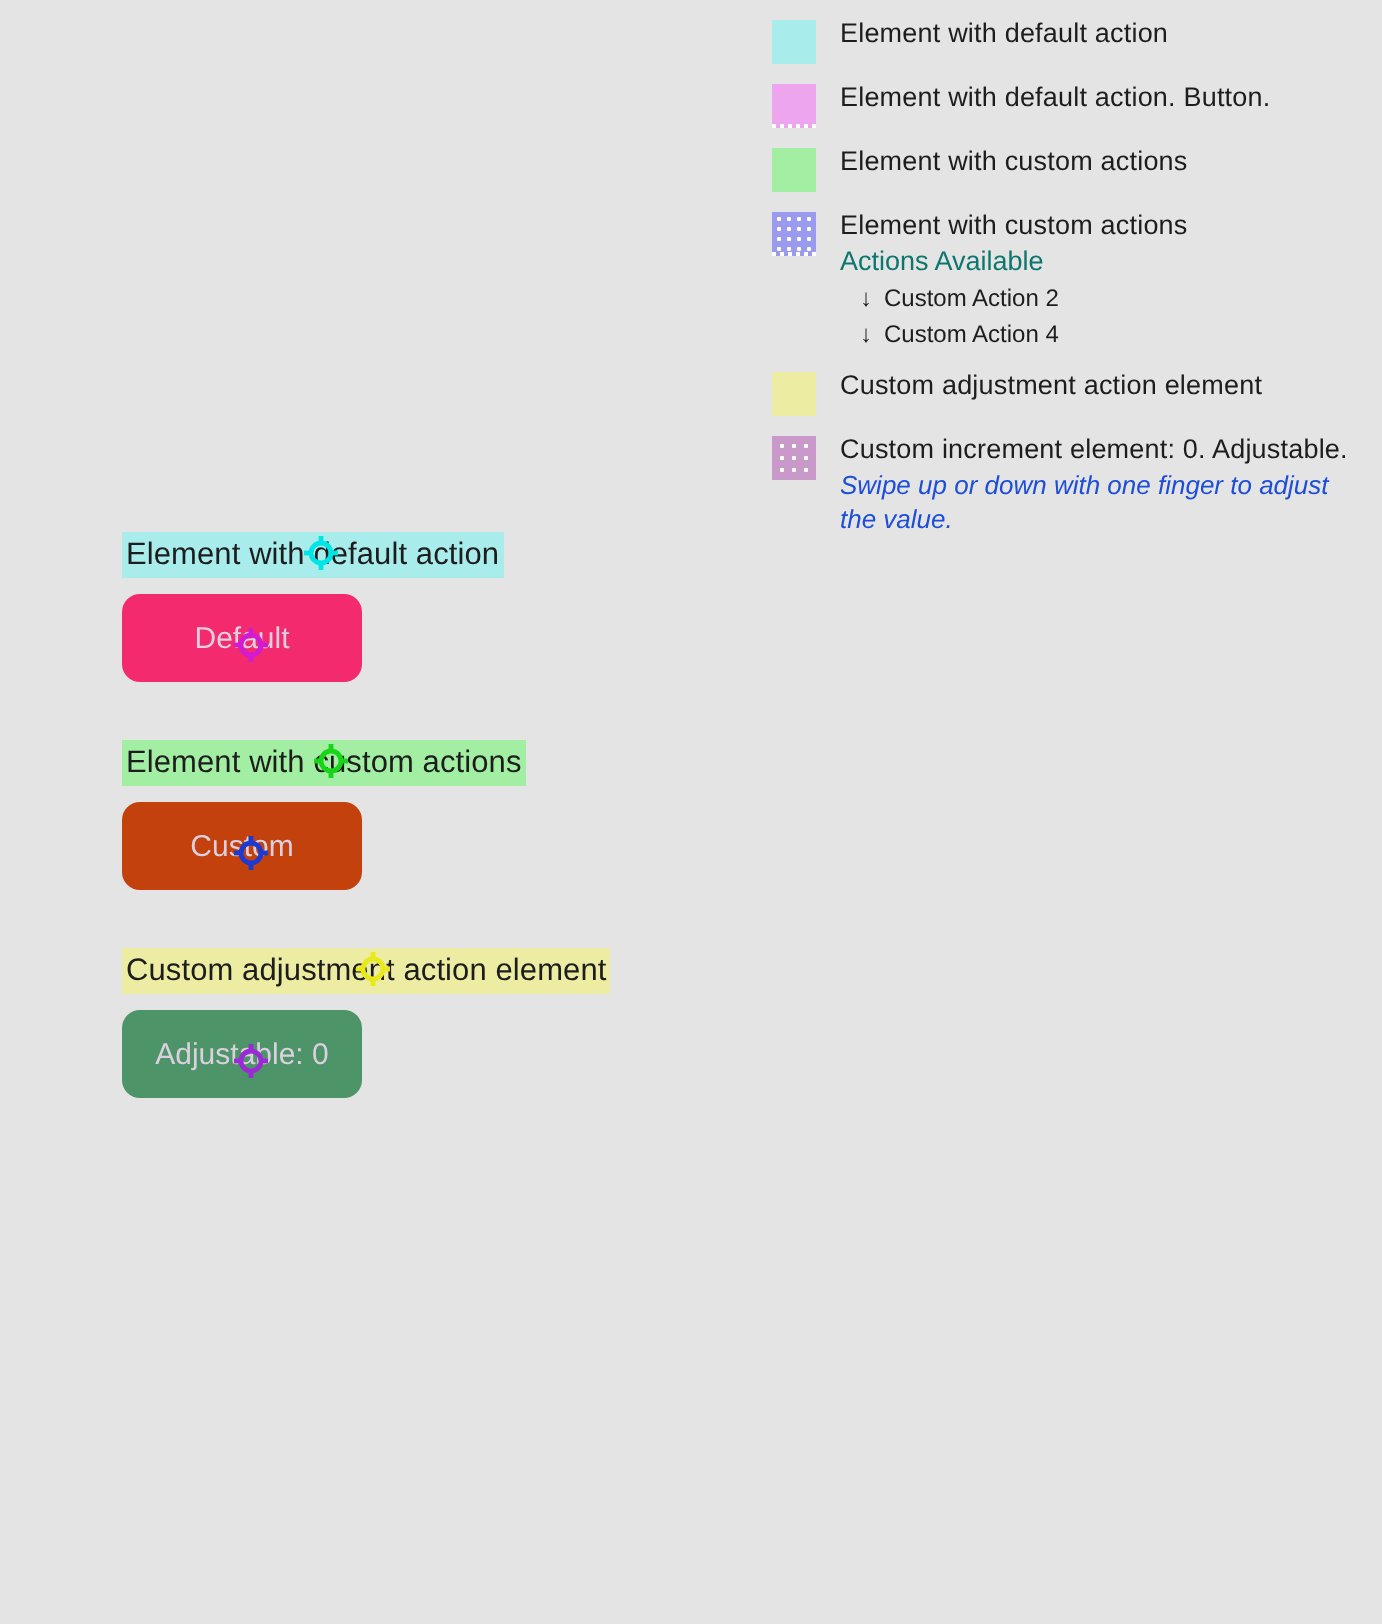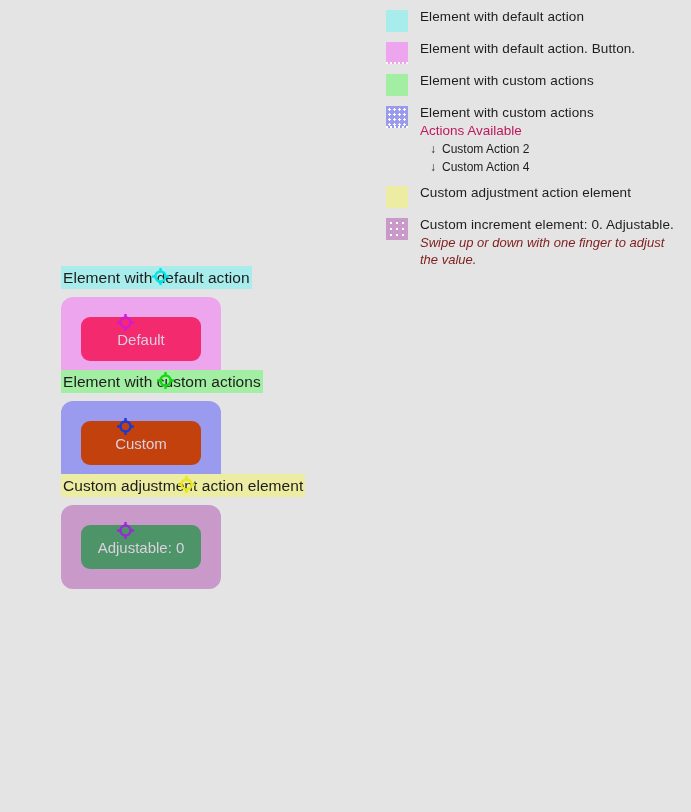--- a/index.html
+++ b/index.html
@@ -43,38 +43,38 @@
     padding-top: 0px;
   }
   .legend-label {
     font-size: 13.5px;
     color: #1d1d1d;
     line-height: 18px;
     letter-spacing: 0.1px;
   }
   .legend-subhead {
     font-size: 13.5px;
-    color: #be185d;
+    color: #0f766e;
     line-height: 18px;
     margin-top: 0px;
   }
   .legend-action {
     font-size: 12px;
     color: #1d1d1d;
     line-height: 18px;
     padding-left: 10px;
   }
   .legend-action .arrow {
     display: inline-block;
     width: 12px;
     color: #1d1d1d;
   }
   .legend-hint {
     font-size: 13px;
-    color: #7f1d1d;
+    color: #1d4ed8;
     font-style: italic;
     line-height: 16.5px;
     margin-top: 1px;
     max-width: 255px;
   }
 
   
   .sw-plain { border: none; }
   .sw-dotted-bottom { border-bottom: 2px dotted #ffffff; }
   .sw-dotted-fill {
@@ -106,21 +106,21 @@
     color: #1d1d1d;
     line-height: 21px;
     padding: 1px 2px;
     white-space: nowrap;
     letter-spacing: 0.05px;
   }
 
   .btn-wrap {
     position: absolute;
     box-sizing: border-box;
-    padding: 20px;
+    padding: 0;
     border-radius: 12px;
   }
   .btn {
     box-sizing: border-box;
     width: 120px;
     height: 44px;
     border: none;
     border-radius: 9px;
     font-size: 15px;
     font-family: "Liberation Sans", sans-serif;

